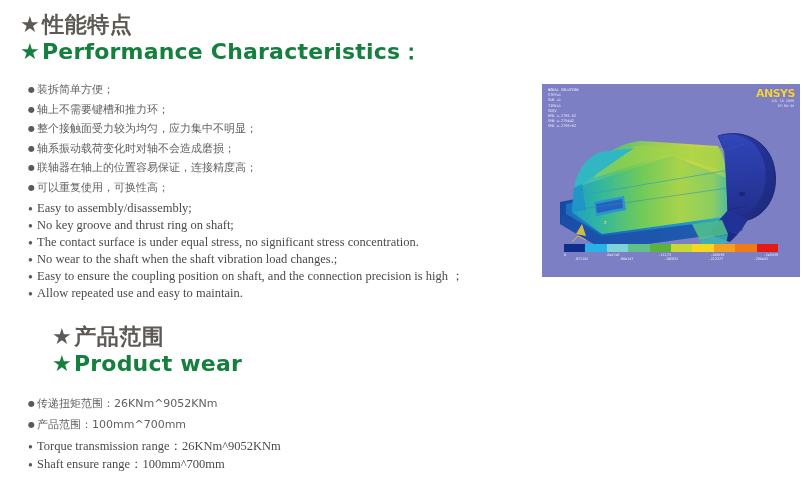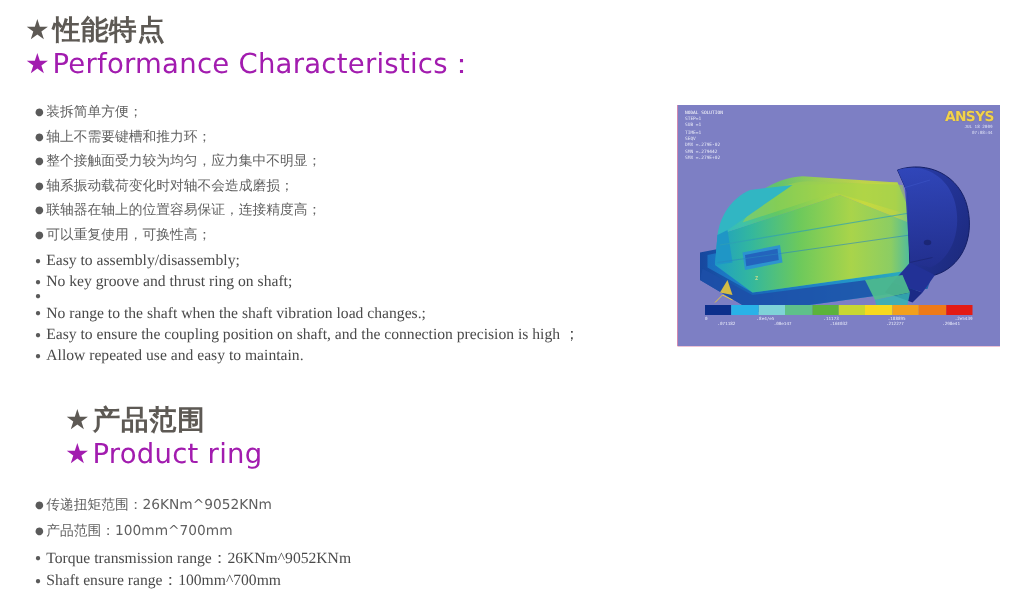--- a/index.html
+++ b/index.html
@@ -14,21 +14,21 @@
 
   
   .heading-block{position:absolute;left:20px;}
   .h-cn{
     font-family:"DejaVu Sans","Liberation Sans",sans-serif;
     font-weight:bold;color:#5d5954;
     letter-spacing:.5px;white-space:nowrap;
   }
   .h-en{
     font-family:"DejaVu Sans","Liberation Sans",sans-serif;
-    font-weight:normal;color:#a21caf;
+    font-weight:bold;color:#15803d;
     letter-spacing:.2px;white-space:nowrap;
   }
   .star{display:inline-block;margin-right:2px;}
 
   
   .list{position:absolute;left:28px;}
   .li{
     display:flex;align-items:baseline;
     white-space:nowrap;color:#5a5a5a;
   }
@@ -45,21 +45,21 @@
     font-family:"Liberation Serif","DejaVu Serif",serif;
     font-size:12.5px;line-height:17px;color:#4a4a4a;
   }
   .li-en .dot{font-size:8px;}
   .li-cn .dot{font-size:8px;}
 
   
   .fea{
     position:absolute;left:542px;top:84px;
     width:258px;height:193px;
-    background:#be185d;
+    background:#737373;
     overflow:hidden;
   }
   .fea-svg{display:block;width:258px;height:193px;}
 
   .ansys-logo{
     position:absolute;right:5px;top:3px;
     font-family:"DejaVu Sans","Liberation Sans",sans-serif;
     font-weight:bold;font-size:11px;
     color:#f2d24a;letter-spacing:-.5px;
     text-shadow:0 0 1px rgba(120,90,0,.5);
@@ -132,24 +132,25 @@
     <div class="li li-en">
         <span class="dot">●</span>
         <span>Easy to assembly/disassembly;</span>
       </div>
     <div class="li li-en">
         <span class="dot">●</span>
         <span>No key groove and thrust ring on shaft;</span>
       </div>
     <div class="li li-en">
         <span class="dot">●</span>
-      </div>
-    <div class="li li-en">
-        <span class="dot">●</span>
-        <span>No range to the shaft when the shaft vibration load changes.;</span>
+        <span>The contact surface is under equal stress, no significant stress concentration.</span>
+      </div>
+    <div class="li li-en">
+        <span class="dot">●</span>
+        <span>No wear to the shaft when the shaft vibration load changes.;</span>
       </div>
     <div class="li li-en">
         <span class="dot">●</span>
         <span>Easy to ensure the coupling position on shaft, and the connection precision is high ；</span>
       </div>
     <div class="li li-en">
         <span class="dot">●</span>
         <span>Allow repeated use and easy to maintain.</span>
       </div>
   </div>
@@ -288,21 +289,21 @@
         <span>.212277</span>
         <span>.298e41</span>
       </div>
     </div>
 
     <div class="tri-axis">Z</div>
   </div>
 
   <div class="heading-block" style="top:324px;margin-left:32px;">
     <div class="h-cn" style="font-size:22px;line-height:26px;"><span class="star">★</span><span>产品范围</span></div>
-    <div class="h-en" style="font-size:22px;line-height:28px;"><span class="star">★</span><span>Product ring</span></div>
+    <div class="h-en" style="font-size:22px;line-height:28px;"><span class="star">★</span><span>Product wear</span></div>
   </div>
 
   <div class="list" style="top:393px;">
     <div class="li li-cn" style="line-height:21px;">
         <span class="dot">●</span>
         <span>传递扭矩范围：26KNm^9052KNm</span>
       </div>
     <div class="li li-cn" style="line-height:21px;">
         <span class="dot">●</span>
         <span>产品范围：100mm^700mm</span>

